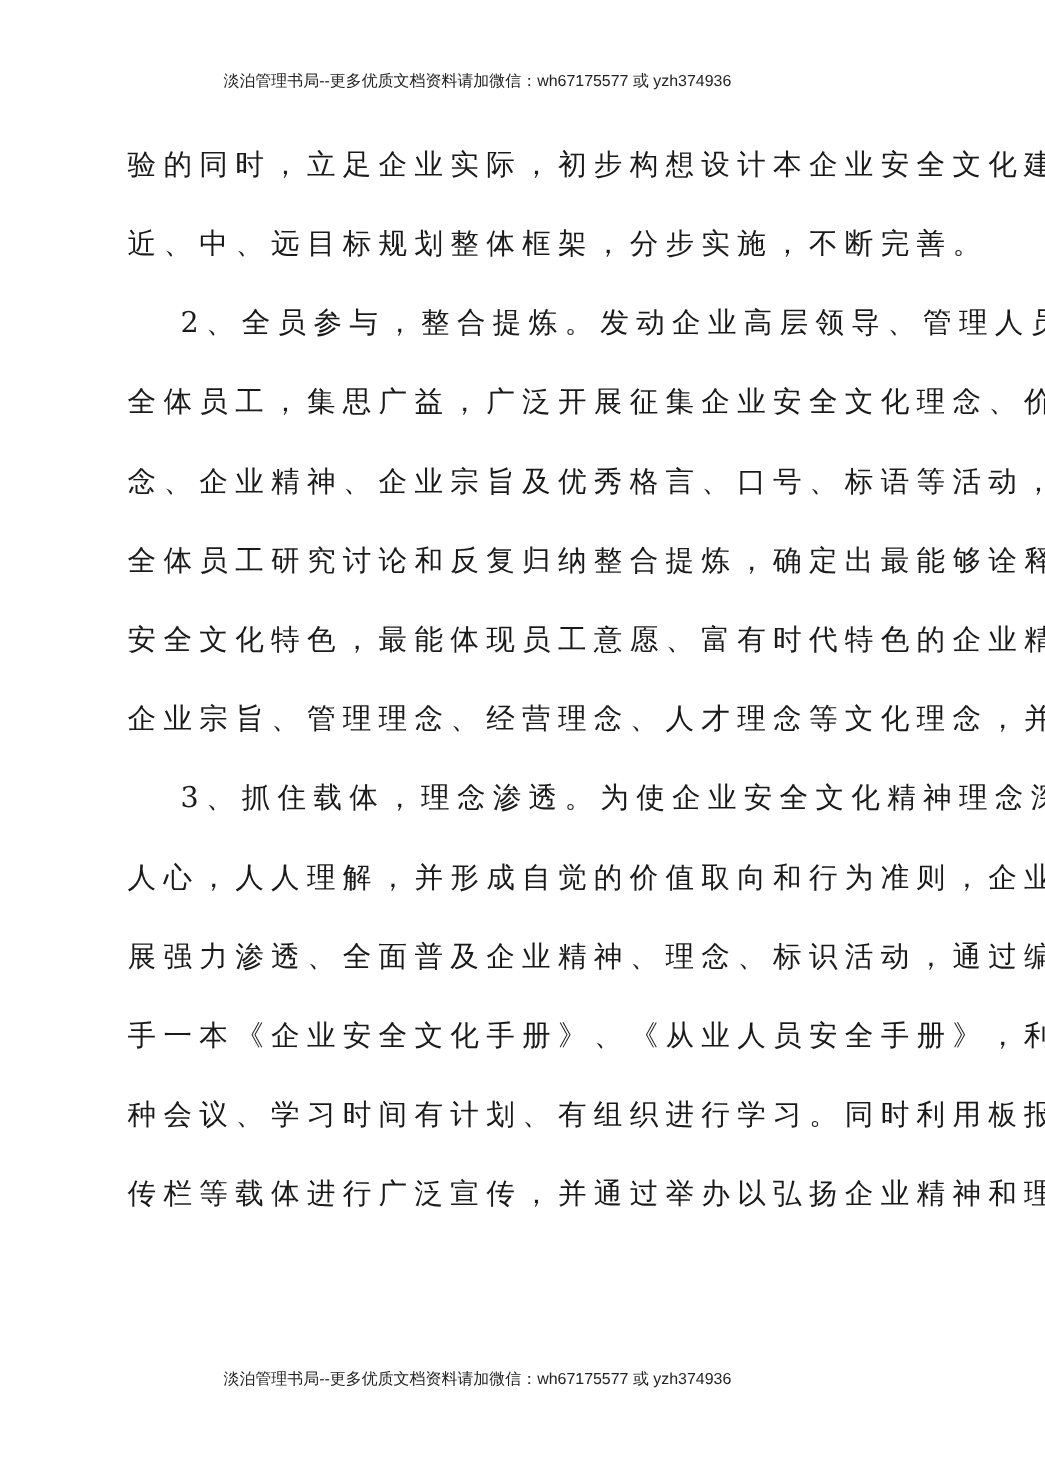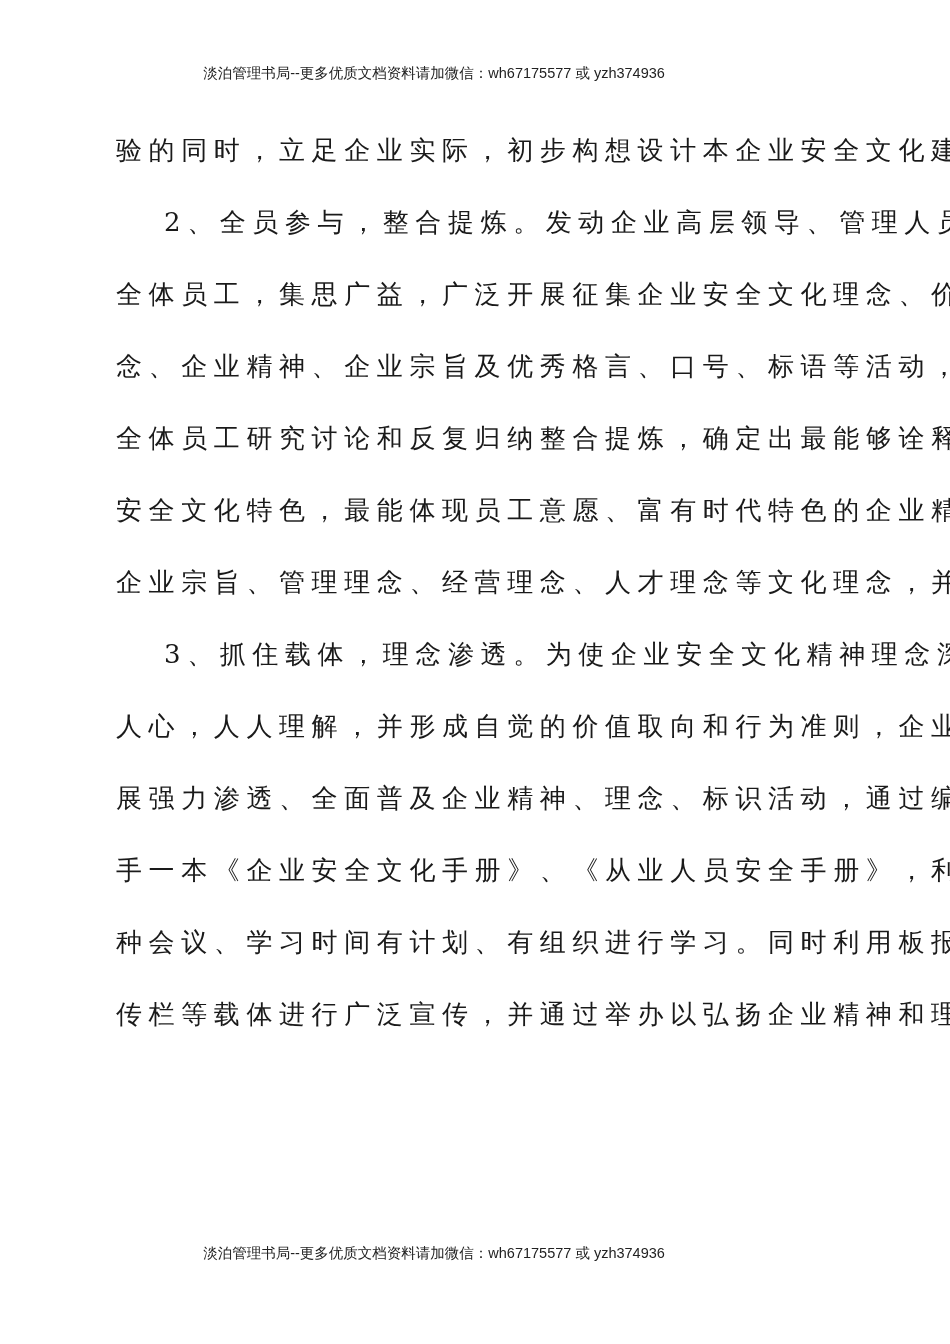--- a/index.html
+++ b/index.html
@@ -44,20 +44,21 @@
     }
     .line.indent { padding-left: 48px; }
   </style>
 </head>
 <body>
 
 <div class="page-header">淡泊管理书局--更多优质文档资料请加微信：wh67175577 或 yzh374936</div>
 
 <div class="body-text">
   <div class="line">验的同时，立足企业实际，初步构想设计本企业安全文化建设的</div>
+  <div class="line">近、中、远目标规划整体框架，分步实施，不断完善。</div>
   <div class="line indent">2、全员参与，整合提炼。发动企业高层领导、管理人员和</div>
   <div class="line">全体员工，集思广益，广泛开展征集企业安全文化理念、价值理</div>
   <div class="line">念、企业精神、企业宗旨及优秀格言、口号、标语等活动，并经</div>
   <div class="line">全体员工研究讨论和反复归纳整合提炼，确定出最能够诠释企业</div>
   <div class="line">安全文化特色，最能体现员工意愿、富有时代特色的企业精神、</div>
   <div class="line">企业宗旨、管理理念、经营理念、人才理念等文化理念，并进行</div>
   <div class="line indent">3、抓住载体，理念渗透。为使企业安全文化精神理念深入</div>
   <div class="line">人心，人人理解，并形成自觉的价值取向和行为准则，企业要开</div>
   <div class="line">展强力渗透、全面普及企业精神、理念、标识活动，通过编印人</div>
   <div class="line">手一本《企业安全文化手册》、《从业人员安全手册》，利用各</div>

